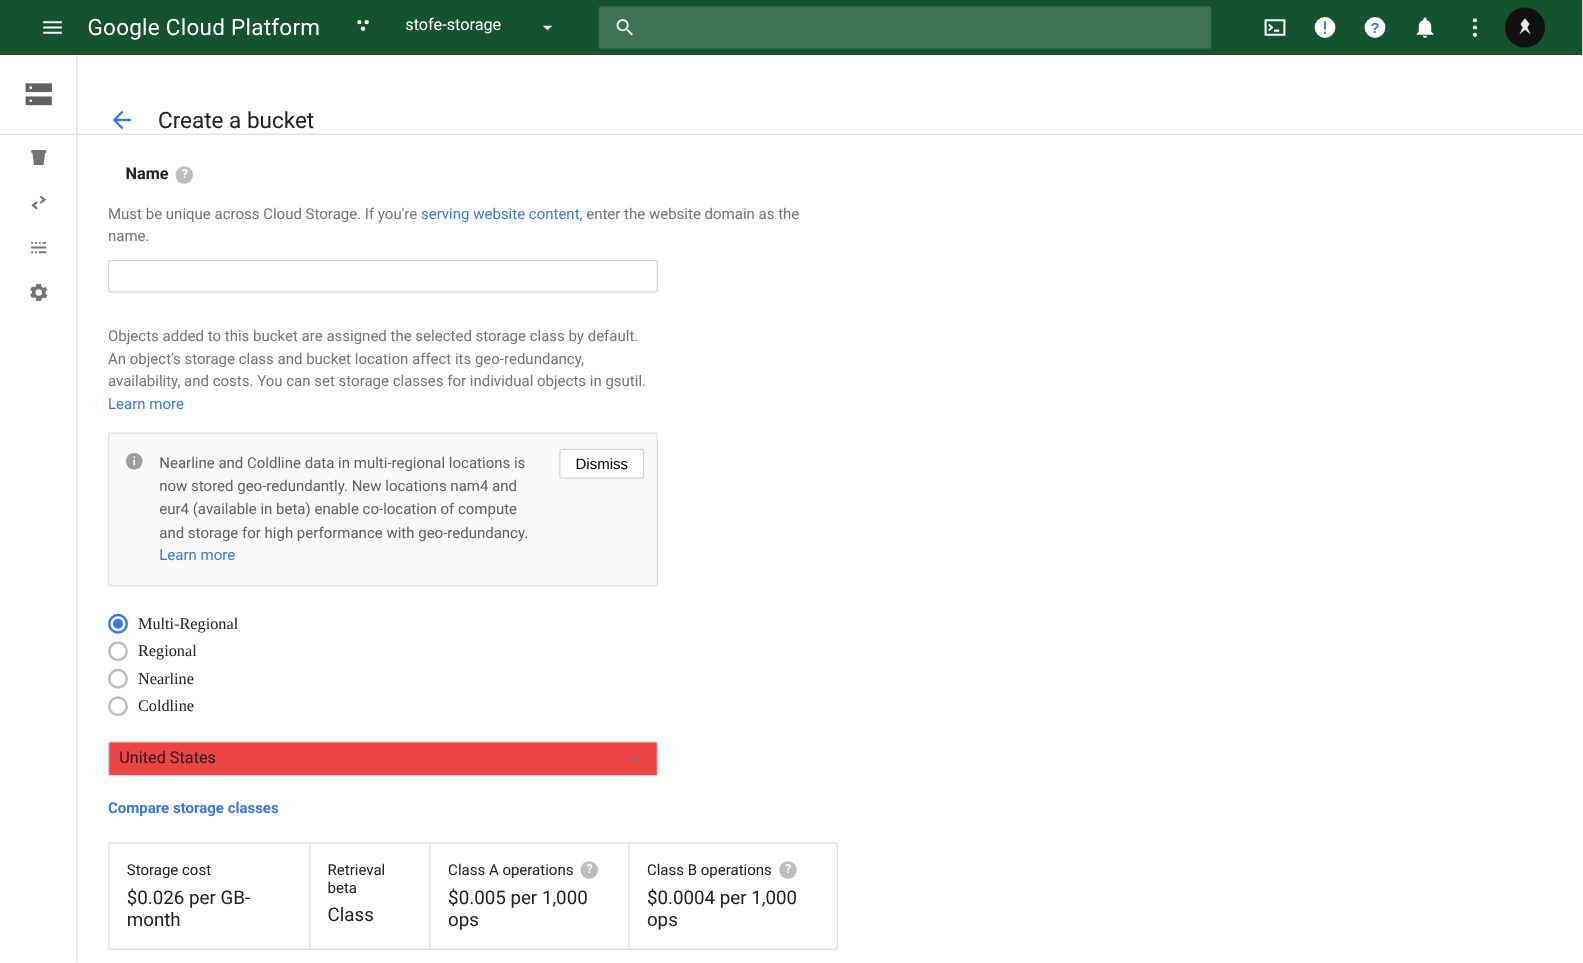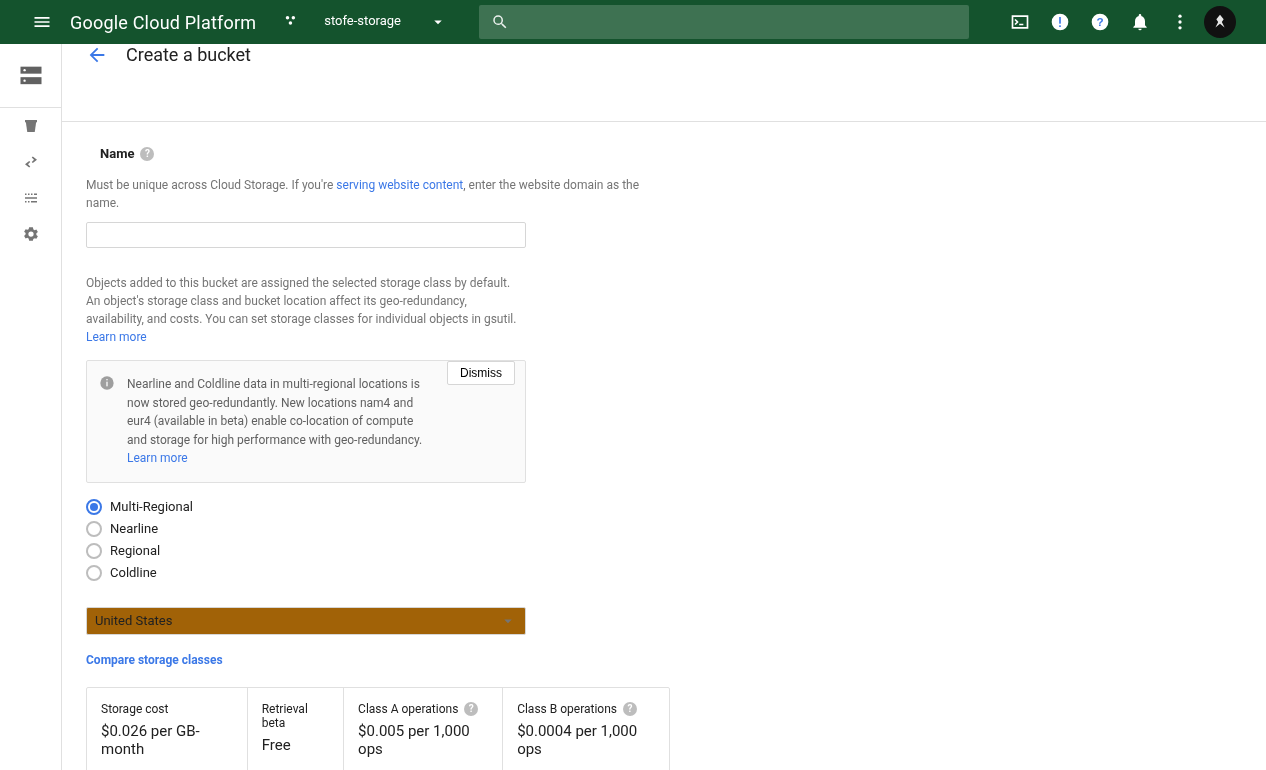--- a/index.html
+++ b/index.html
@@ -17,46 +17,46 @@
 .topbar .avatar { width: 32px; height: 32px; border-radius: 50%; background: #111; margin-left: 4px; cursor: pointer; display:flex; align-items:center; justify-content:center; }
 .topbar .avatar svg { opacity:0.9; }
 
 .shell { display: flex; height: calc(100vh - 44px); }
 .leftnav { width: 62px; border-right: 1px solid #e0e0e0; background: #fff; display: flex; flex-direction: column; align-items: center; }
 .leftnav .section-icon { width: 100%; height: 64px; display: flex; align-items: center; justify-content: center; border-bottom: 1px solid #e0e0e0; }
 .leftnav .nav-item { width: 100%; height: 36px; display: flex; align-items: center; justify-content: center; cursor: pointer; color: #757575; }
 .leftnav .nav-item:first-of-type { margin-top: 8px; }
 
 .main { flex: 1; overflow-y: auto; }
-.page-header { height: 78px; border-bottom: 1px solid #e0e0e0; display: flex; align-items: flex-start; padding: 0 24px; }
+.page-header { height: 64px; border-bottom: 1px solid #e0e0e0; display: flex; align-items: flex-end; padding: 0 24px; }
 .page-header .back { color: #3b78e7; margin-right: 18px; cursor: pointer; display:flex; }
 .page-header h1 { font-size: 18px; font-weight: 400; }
 
 .form { padding: 24px 24px 40px 24px; max-width: 620px; }
 .field-label { font-size: 13px; font-weight: 700; color: #212121; display: flex; align-items: center; gap: 6px; margin-left: 14px; }
 .help-circ { width: 14px; height: 14px; border-radius: 50%; background: #bdbdbd; color: #fff; font-size: 10px; display: inline-flex; align-items: center; justify-content: center; cursor: pointer; font-weight:700; }
 .hint { font-size: 12px; color: #757575; line-height: 1.5; margin-top: 15px; }
 .hint a, .link { color: #3b78e7; text-decoration: none; cursor: pointer; }
 .text-input { width: 440px; height: 26px; border: 1px solid #d6d6d6; border-radius: 2px; padding: 0 6px; margin-top: 10px; font-size: 13px; }
 .section-gap { margin-top: 26px; }
 
 .info-box { border: 1px solid #e0e0e0; border-radius: 2px; background: #fafafa; padding: 14px 14px 14px 40px; position: relative; margin-top: 14px; width: 440px; }
 .info-box .info-icon { position: absolute; left: 12px; top: 14px; color: #9e9e9e; }
-.info-box .dismiss { position: absolute; right: 10px; top: 0; background: #fff; border: 1px solid #d6d6d6; border-radius: 2px; padding: 4px 12px; font-size: 12px; cursor: pointer; }
+.info-box .dismiss { position: absolute; right: 10px; top: 12px; background: #fff; border: 1px solid #d6d6d6; border-radius: 2px; padding: 4px 12px; font-size: 12px; cursor: pointer; }
 .info-box .msg { font-size: 12px; color: #616161; line-height: 1.55; max-width: 300px; }
 
 .radios { margin-top: 16px; }
-.radio-row { display: flex; align-items: flex-start; font-size: 13px; color: #212121; height: 22px; cursor: pointer; }
+.radio-row { display: flex; align-items: flex-end; font-size: 13px; color: #212121; height: 22px; cursor: pointer; font-family: Liberation Serif, serif; }
 .radio-outer { width: 16px; height: 16px; border-radius: 50%; border: 2px solid #bdbdbd; margin-right: 8px; display: flex; align-items: center; justify-content: center; }
 .radio-row.selected .radio-outer { border-color: #3b78e7; }
 .radio-inner { width: 8px; height: 8px; border-radius: 50%; background: #3b78e7; display: none; }
 .radio-row.selected .radio-inner { display: block; }
 
 .select-wrap { margin-top: 8px; width: 440px; }
-.select { width: 100%; border: 1px solid #d6d6d6; border-radius: 2px; height: 28px; display: flex; align-items: center; justify-content: space-between; padding: 0 8px; font-size: 13px; cursor: pointer; background: #a16207; }
+.select { width: 100%; border: 1px solid #d6d6d6; border-radius: 2px; height: 28px; display: flex; align-items: center; justify-content: space-between; padding: 0 8px; font-size: 13px; cursor: pointer; background: #ef4444; }
 .select .caret { color: #757575; }
 
 .compare { display: inline-block; margin-top: 18px; font-size: 12px; font-weight: bold; }
 
 .cost-table { margin-top: 20px; width: 584px; border: 1px solid #e0e0e0; border-radius: 2px; display: flex; }
 .cost-cell { padding: 14px 14px; }
 .cost-cell + .cost-cell { border-left: 1px solid #e0e0e0; }
 .cost-cell .h { font-size: 12px; color: #212121; font-weight: 400; display: flex; align-items: center; gap: 6px; }
 .cost-cell .v { font-size: 15px; color: #212121; margin-top: 6px; font-weight: 400; }
 
@@ -210,25 +210,25 @@
 
         <div class="radios" id="radios">
             <div class="radio-row selected">
               <span class="radio-outer">
                 <span class="radio-inner"></span>
               </span>
               <span>Multi-Regional</span>
             </div>
             <div class="radio-row">
               <span class="radio-outer"></span>
-              <span>Nearline</span>
+              <span>Regional</span>
             </div>
             <div class="radio-row">
               <span class="radio-outer"></span>
-              <span>Regional</span>
+              <span>Nearline</span>
             </div>
             <div class="radio-row">
               <span class="radio-outer"></span>
               <span>Coldline</span>
             </div>
           </div>
 
         <div class="section-gap" style="margin-top:20px;">
           <div class="select-wrap">
             <div class="select">
@@ -248,21 +248,21 @@
             <div class="cost-cell">
               <div class="h">
                 <span>Storage cost</span>
               </div>
               <div class="v">$0.026 per GB-month</div>
             </div>
             <div class="cost-cell">
               <div class="h">
                 <span>Retrieval beta</span>
               </div>
-              <div class="v">Free</div>
+              <div class="v">Class</div>
             </div>
             <div class="cost-cell">
               <div class="h">
                 <span>Class A operations</span>
                 <span class="help-circ">?</span>
               </div>
               <div class="v">$0.005 per 1,000 ops</div>
             </div>
             <div class="cost-cell">
               <div class="h">

